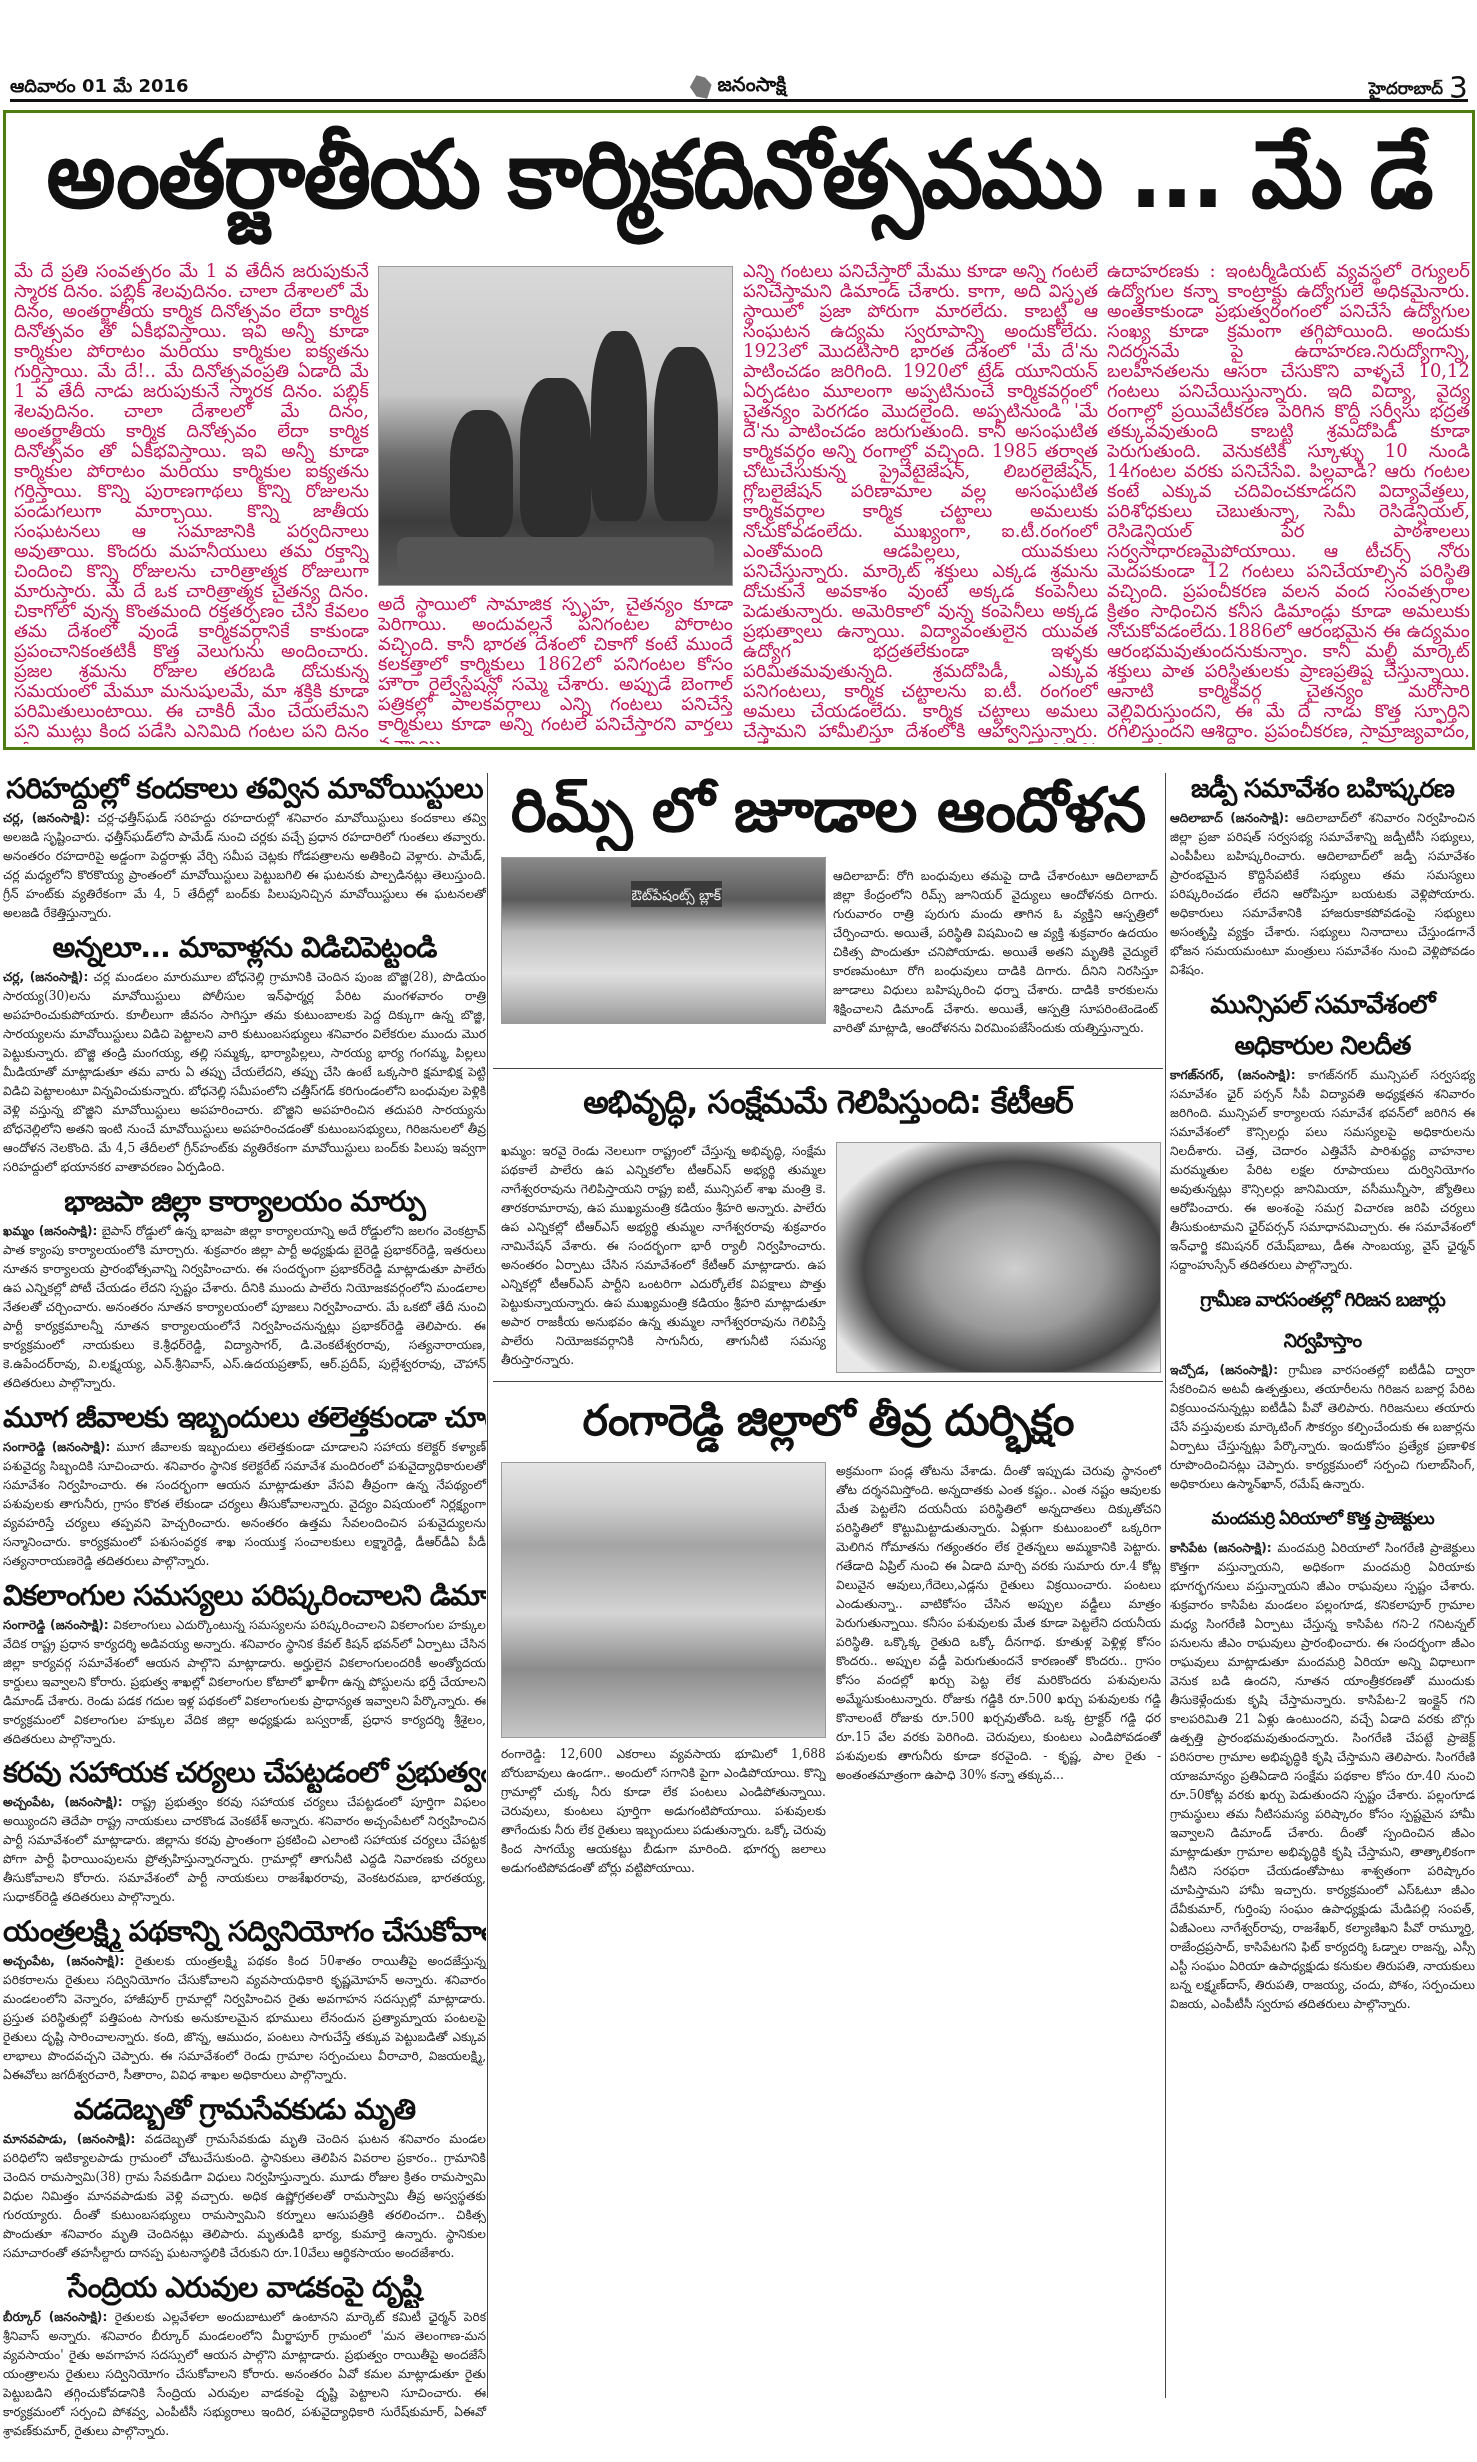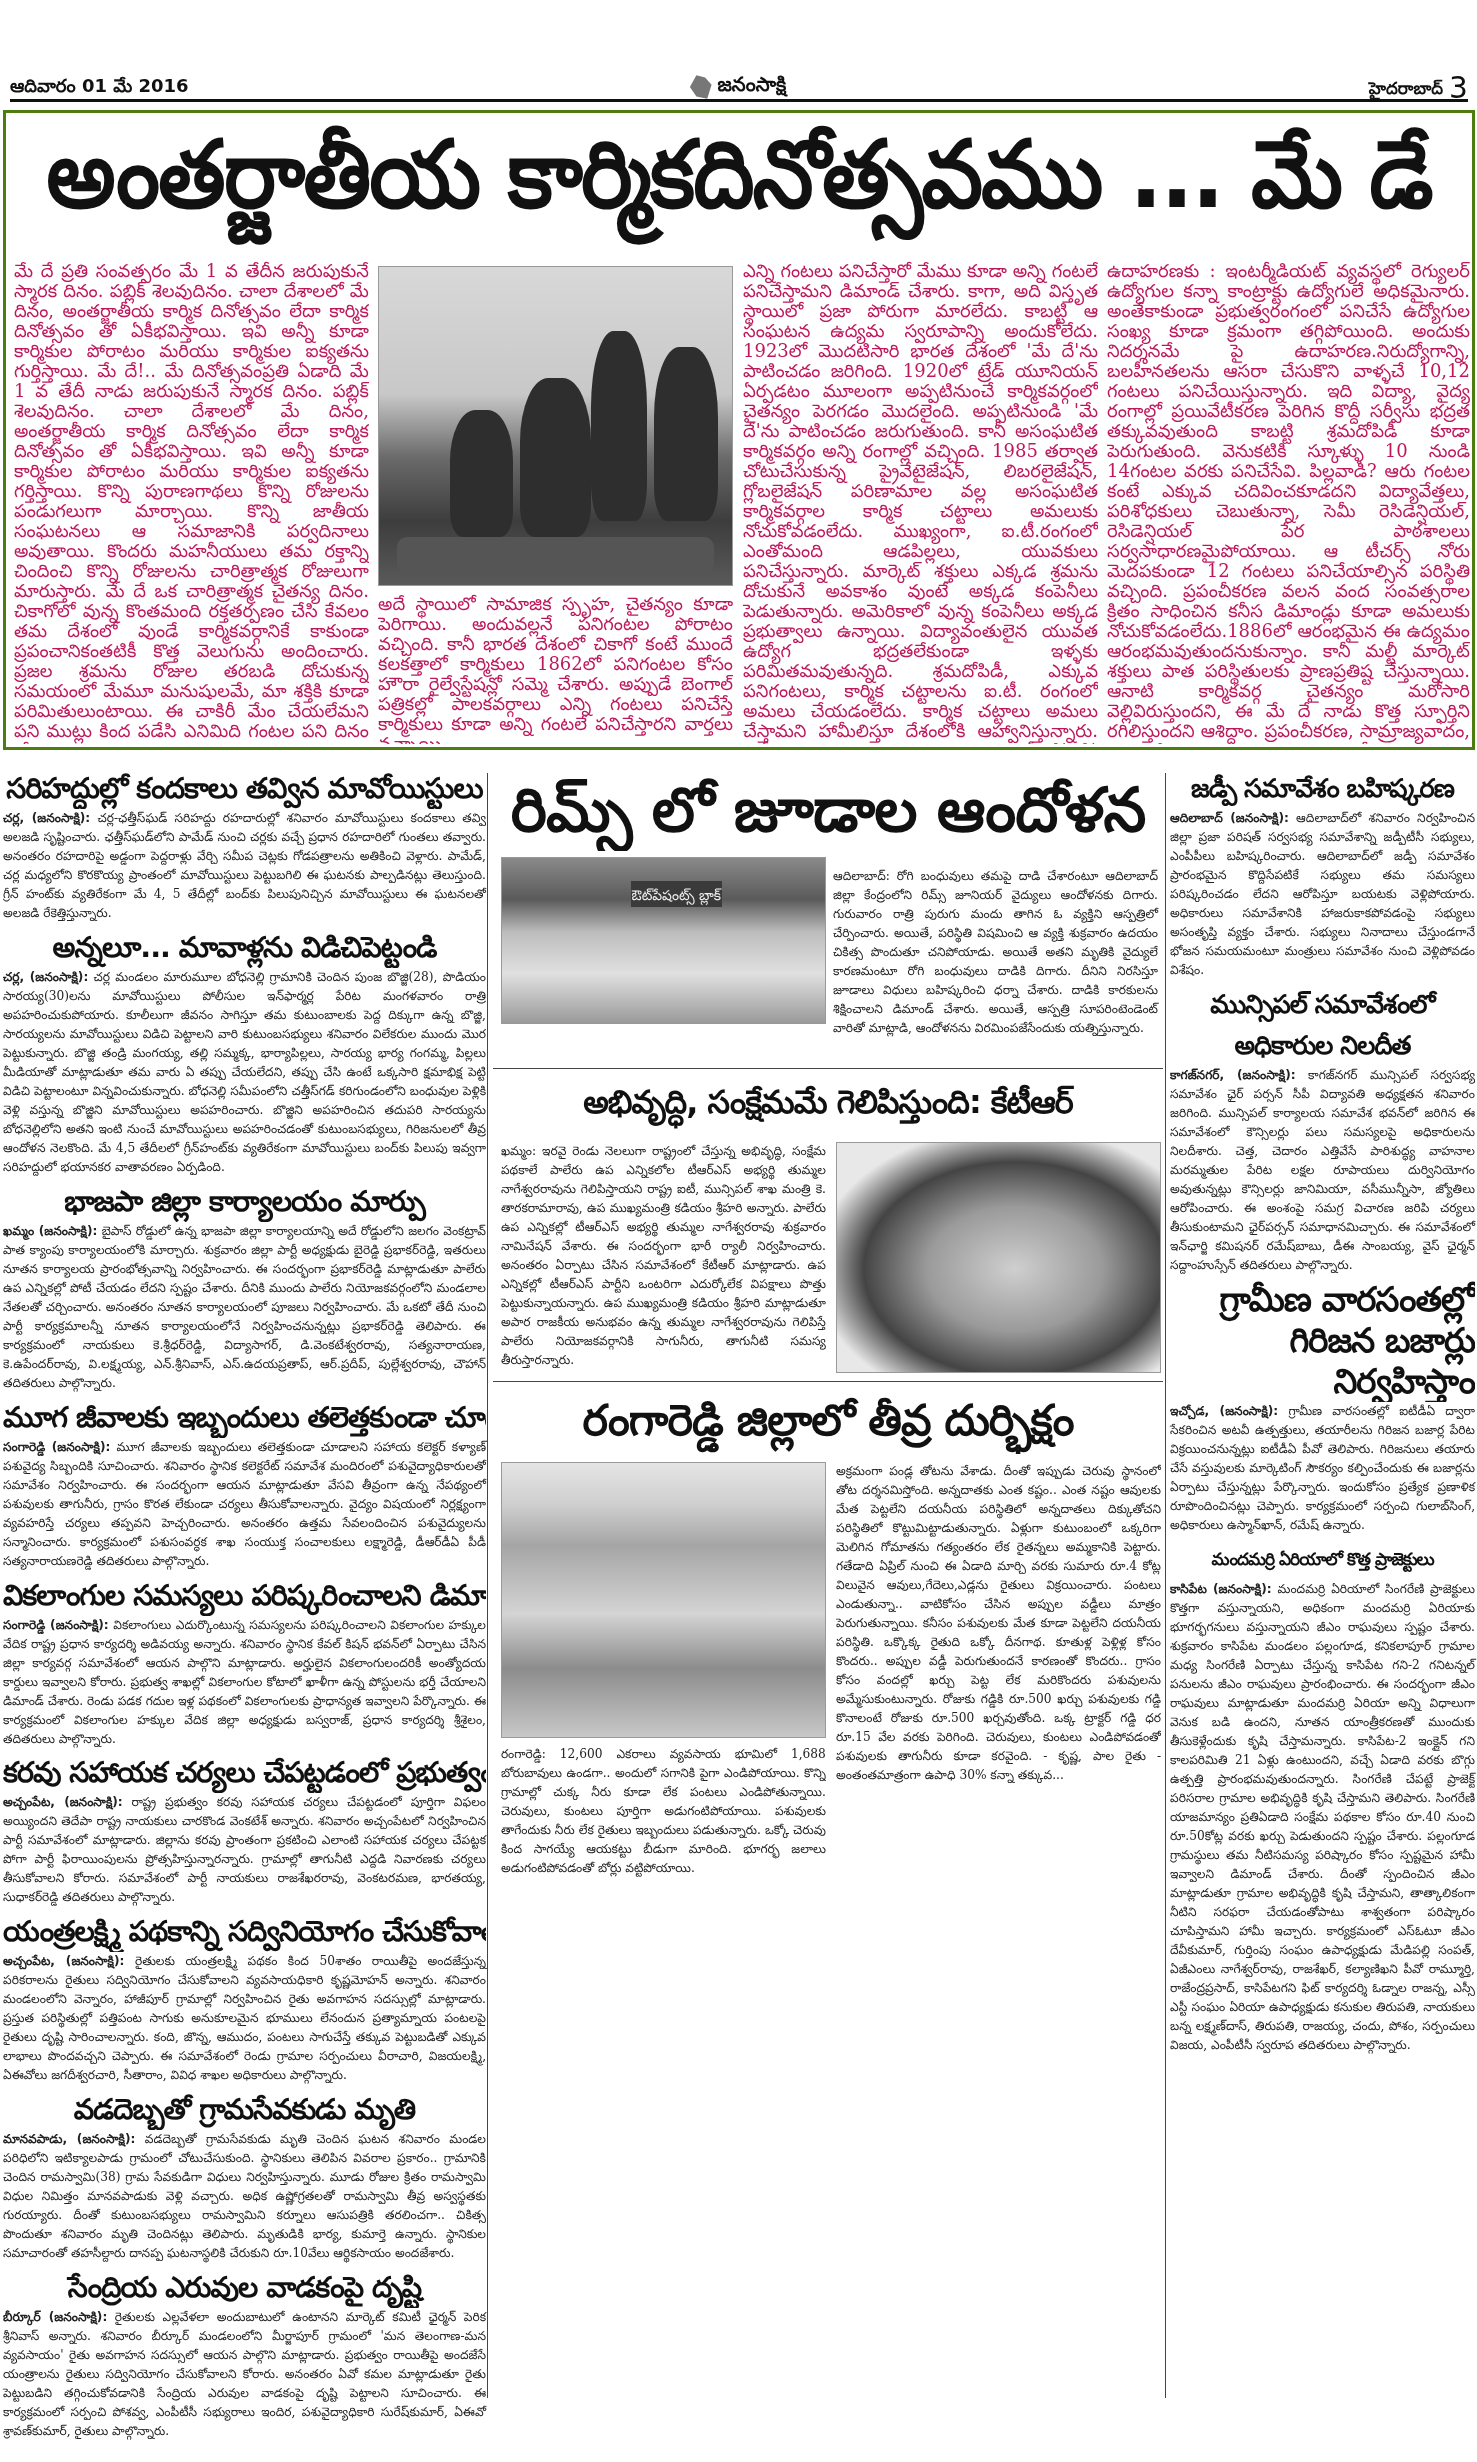--- a/index.html
+++ b/index.html
@@ -147,21 +147,21 @@
 <div class="right-col">
   <div class="story">
     <div class="headline h" style="font-size:25.6px;">జడ్పీ సమావేశం బహిష్కరణ</div>
     <div class="t"><b>ఆదిలాబాద్ (జనంసాక్షి):</b> <span>ఆదిలాబాద్‌లో శనివారం నిర్వహించిన జిల్లా ప్రజా పరిషత్ సర్వసభ్య సమావేశాన్ని జడ్పీటీసీ సభ్యులు, ఎంపీపీలు బహిష్కరించారు. ఆదిలాబాద్‌లో జడ్పీ సమావేశం ప్రారంభమైన కొద్దిసేపటికే సభ్యులు తమ సమస్యలు పరిష్కరించడం లేదని ఆరోపిస్తూ బయటకు వెళ్లిపోయారు. అధికారులు సమావేశానికి హాజరుకాకపోవడంపై సభ్యులు అసంతృప్తి వ్యక్తం చేశారు. సభ్యులు నినాదాలు చేస్తుండగానే భోజన సమయమంటూ మంత్రులు సమావేశం నుంచి వెళ్లిపోవడం విశేషం.</span></div>
   </div>
   <div class="story">
     <div class="headline h" style="font-size:25.6px; white-space:normal;">మున్సిపల్ సమావేశంలో అధికారుల నిలదీత</div>
     <div class="t"><b>కాగజ్‌నగర్, (జనంసాక్షి):</b> <span>కాగజ్‌నగర్ మున్సిపల్ సర్వసభ్య సమావేశం ఛైర్ పర్సన్ సీపీ విద్యావతి అధ్యక్షతన శనివారం జరిగింది. మున్సిపల్ కార్యాలయ సమావేశ భవన్‌లో జరిగిన ఈ సమావేశంలో కౌన్సిలర్లు పలు సమస్యలపై అధికారులను నిలదీశారు. చెత్త, చెదారం ఎత్తివేసే పారిశుద్ధ్య వాహనాల మరమ్మతుల పేరిట లక్షల రూపాయలు దుర్వినియోగం అవుతున్నట్లు కౌన్సిలర్లు జానిమియా, వసీమున్నీసా, జ్యోతిలు ఆరోపించారు. ఈ అంశంపై సమగ్ర విచారణ జరిపి చర్యలు తీసుకుంటామని ఛైర్‌పర్సన్ సమాధానమిచ్చారు. ఈ సమావేశంలో ఇన్‌ఛార్జి కమిషనర్ రమేష్‌బాబు, డీఈ సాంబయ్య, వైస్ ఛైర్మన్ సద్దాంహుస్సేన్ తదితరులు పాల్గొన్నారు.</span></div>
   </div>
   <div class="story">
-    <div class="headline h" style="font-size:34px; white-space:normal;text-align:right;">గ్రామీణ వారసంతల్లో గిరిజన బజార్లు నిర్వహిస్తాం</div>
+    <div class="headline h" style="font-size:19px; white-space:normal;">గ్రామీణ వారసంతల్లో గిరిజన బజార్లు నిర్వహిస్తాం</div>
     <div class="t"><b>ఇచ్చోడ, (జనంసాక్షి):</b> <span>గ్రామీణ వారసంతల్లో ఐటీడీఏ ద్వారా సేకరించిన అటవీ ఉత్పత్తులు, తయారీలను గిరిజన బజార్ల పేరిట విక్రయించనున్నట్లు ఐటీడీఏ పీవో తెలిపారు. గిరిజనులు తయారు చేసే వస్తువులకు మార్కెటింగ్ సౌకర్యం కల్పించేందుకు ఈ బజార్లను ఏర్పాటు చేస్తున్నట్లు పేర్కొన్నారు. ఇందుకోసం ప్రత్యేక ప్రణాళిక రూపొందించినట్లు చెప్పారు. కార్యక్రమంలో సర్పంచి గులాబ్‌సింగ్, అధికారులు ఉస్మాన్‌ఖాన్, రమేష్ ఉన్నారు.</span></div>
   </div>
   <div class="story">
     <div class="headline h" style="font-size:17px;">మందమర్రి ఏరియాలో కొత్త ప్రాజెక్టులు</div>
     <div class="t"><b>కాసిపేట (జనంసాక్షి):</b> <span>మందమర్రి ఏరియాలో సింగరేణి ప్రాజెక్టులు కొత్తగా వస్తున్నాయని, అధికంగా మందమర్రి ఏరియాకు భూగర్భగనులు వస్తున్నాయని జీఎం రాఘవులు స్పష్టం చేశారు. శుక్రవారం కాసిపేట మండలం పల్లంగూడ, కనికలాపూర్ గ్రామాల మధ్య సింగరేణి ఏర్పాటు చేస్తున్న కాసిపేట గని-2 గనిటన్నల్ పనులను జీఎం రాఘవులు ప్రారంభించారు. ఈ సందర్భంగా జీఎం రాఘవులు మాట్లాడుతూ మందమర్రి ఏరియా అన్ని విధాలుగా వెనుక బడి ఉందని, నూతన యాంత్రీకరణతో ముందుకు తీసుకెళ్లేందుకు కృషి చేస్తామన్నారు. కాసిపేట-2 ఇంక్లైన్ గని కాలపరిమితి 21 ఏళ్లు ఉంటుందని, వచ్చే ఏడాది వరకు బొగ్గు ఉత్పత్తి ప్రారంభమవుతుందన్నారు. సింగరేణి చేపట్టే ప్రాజెక్ట్ పరిసరాల గ్రామాల అభివృద్ధికి కృషి చేస్తామని తెలిపారు. సింగరేణి యాజమాన్యం ప్రతిఏడాది సంక్షేమ పథకాల కోసం రూ.40 నుంచి రూ.50కోట్ల వరకు ఖర్చు పెడుతుందని స్పష్టం చేశారు. పల్లంగూడ గ్రామస్థులు తమ నీటిసమస్య పరిష్కారం కోసం స్పష్టమైన హామీ ఇవ్వాలని డిమాండ్ చేశారు. దీంతో స్పందించిన జీఎం మాట్లాడుతూ గ్రామాల అభివృద్ధికి కృషి చేస్తామని, తాత్కాలికంగా నీటిని సరఫరా చేయడంతోపాటు శాశ్వతంగా పరిష్కారం చూపిస్తామని హామీ ఇచ్చారు. కార్యక్రమంలో ఎస్‌ఓటూ జీఎం దేవీకుమార్, గుర్తింపు సంఘం ఉపాధ్యక్షుడు మేడిపల్లి సంపత్, ఏజీఎంలు నాగేశ్వర్‌రావు, రాజశేఖర్, కల్యాణిఖని పీవో రామ్మూర్తి, రాజేంద్రప్రసాద్, కాసిపేటగని ఫిట్ కార్యదర్శి ఓడ్నాల రాజన్న, ఎస్సీ ఎస్టీ సంఘం ఏరియా ఉపాధ్యక్షుడు కనుకుల తిరుపతి, నాయకులు బన్న లక్ష్మణ్‌దాస్, తిరుపతి, రాజయ్య, చందు, పోశం, సర్పంచులు విజయ, ఎంపీటీసీ స్వరూప తదితరులు పాల్గొన్నారు.</span></div>
   </div>
 </div>
 
 
 </body></html>

